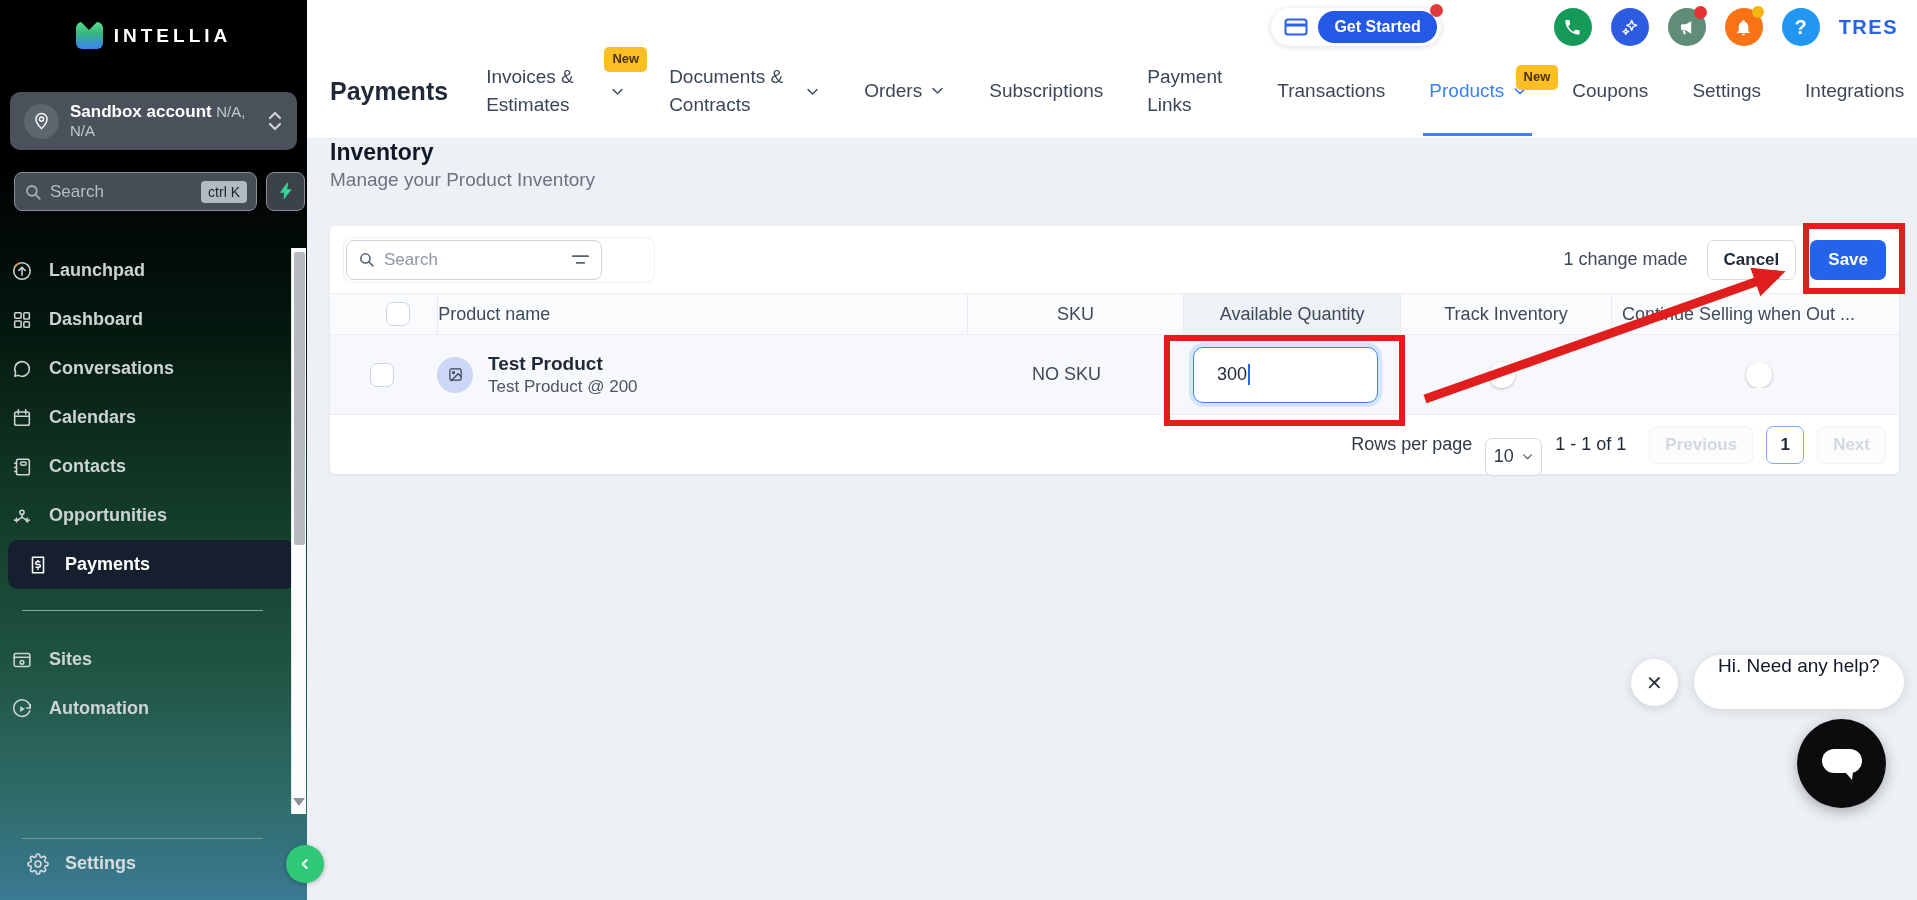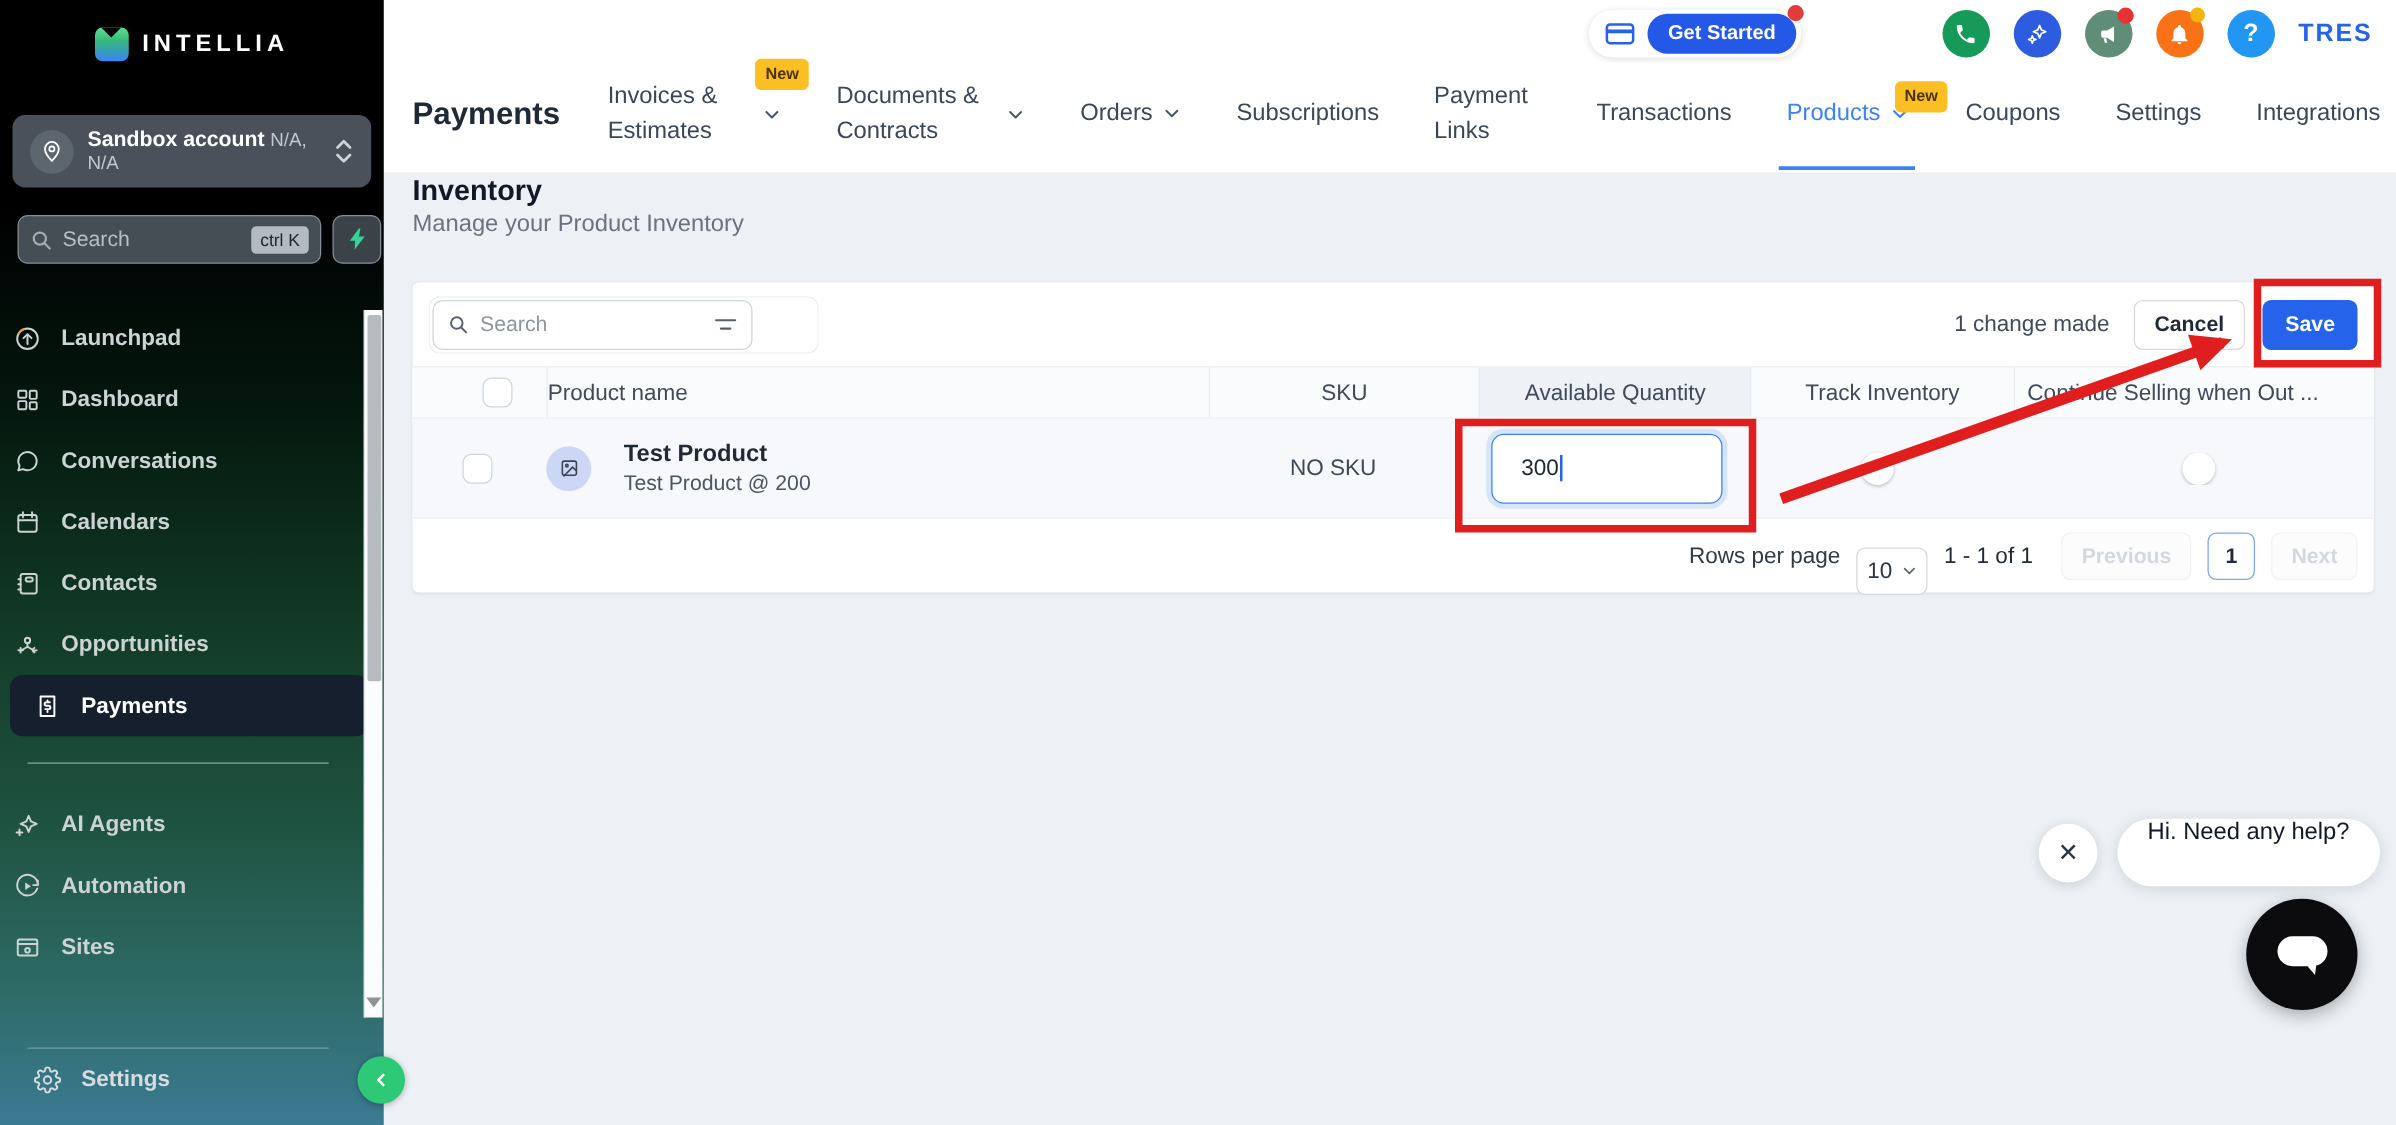--- a/index.html
+++ b/index.html
@@ -124,21 +124,21 @@
   .col-track { width:213px; justify-content:center; text-align:center; }
   .col-cont { width:291px; padding-left:10px; white-space:nowrap; overflow:hidden; }
   .thead .hcell { border-left:1px solid #e8ebef; }
   .thead .col-check { border-left:none; }
   .thead .col-qty { background:#eef1f6; }
   .checkbox { width:24px; height:24px; border:1.5px solid #cbd5e1; border-radius:7px; background:#fff; margin-left:28px; cursor:pointer; }
 
   .trow { position:absolute; top:109px; left:0; right:0; height:80px; background:#f6f8fb;
     border-bottom:1px solid #eceef2; display:flex; align-items:center; padding-left:12px; }
   .cell { display:flex; align-items:center; }
-  .prod-cell { gap:26px; padding-left:15px; }
+  .prod-cell { gap:15px; padding-left:15px; }
   .avatar { width:36px; height:36px; border-radius:50%; background:#ccd7f6; display:flex; align-items:center; justify-content:center; flex:none; }
   .prod-name { font-size:19px; font-weight:700; color:#1f2937; line-height:1.3; }
   .prod-desc { font-size:17px; color:#4b5563; }
   .sku-text { width:100%; text-align:center; font-size:18px; color:#3f4a5a; }
   .qty-input { width:185px; height:56px; border:1.5px solid #3b82f6; border-radius:10px; background:#fff;
     box-shadow:0 0 0 4px rgba(59,130,246,.16); display:flex; align-items:center; padding-left:23px;
     font-size:18px; color:#1f2937; cursor:text; }
   .caret { display:inline-block; width:1.5px; height:21px; background:#2563eb; margin-left:1px; animation:blink 1.1s steps(1) infinite; }
   @keyframes blink { 50% { opacity:0; } }
   .toggle-circle { width:26px; height:26px; border-radius:50%; background:#fff; box-shadow:0 1px 3px rgba(0,0,0,.25); margin:0 auto; cursor:pointer; }
@@ -261,41 +261,34 @@
     </div>
     <div class="nav-item active">
       <svg width="22" height="22" viewBox="0 0 24 24" fill="none" stroke="currentColor" stroke-width="1.7" stroke-linecap="round" stroke-linejoin="round">
           <rect x="6" y="3.5" width="12" height="17"></rect>
           <path d="M12 7v1M12 16v1M14 8.5h-3a1.5 1.5 0 0 0 0 3h2a1.5 1.5 0 0 1 0 3h-3"></path>
         </svg>
       <span>Payments</span>
     </div>
     <div class="side-divider"></div>
     <div class="nav-item">
-      <svg width="22" height="22" viewBox="0 0 24 24" fill="none" stroke="currentColor" stroke-width="1.7" stroke-linejoin="round">
-          <path d="M13 4l2 4.8L20 11l-5 2.2L13 18l-2-4.8L6 11l5-2.2z"></path>
-          <path d="M5 16v5M2.5 18.5h5" stroke-linecap="round"></path>
-        </svg>
-      <span>AI Agents</span>
+      <svg width="22" height="22" viewBox="0 0 24 24" fill="none" stroke="currentColor" stroke-width="1.7" stroke-linecap="round" stroke-linejoin="round">
+          <rect x="3.5" y="5" width="17" height="14" rx="1.5"></rect>
+          <path d="M3.5 9h17"></path>
+          <circle cx="12" cy="14.5" r="2"></circle>
+        </svg>
+      <span>Sites</span>
     </div>
     <div class="nav-item">
       <svg width="22" height="22" viewBox="0 0 24 24" fill="none" stroke="currentColor" stroke-width="1.7" stroke-linecap="round" stroke-linejoin="round">
           <path d="M20.5 14A9 9 0 1 1 21 11"></path>
           <path d="M21 7v4h-4"></path>
           <path d="M10 8.8l5 3.2-5 3.2z" fill="currentColor" stroke="none"></path>
         </svg>
       <span>Automation</span>
-    </div>
-    <div class="nav-item">
-      <svg width="22" height="22" viewBox="0 0 24 24" fill="none" stroke="currentColor" stroke-width="1.7" stroke-linecap="round" stroke-linejoin="round">
-          <rect x="3.5" y="5" width="17" height="14" rx="1.5"></rect>
-          <path d="M3.5 9h17"></path>
-          <circle cx="12" cy="14.5" r="2"></circle>
-        </svg>
-      <span>Sites</span>
     </div>
   </div>
 
   <div class="settings-divider"></div>
   <div class="settings-item">
     <svg width="22" height="22" viewBox="0 0 24 24" fill="none" stroke="currentColor" stroke-width="1.7" stroke-linecap="round" stroke-linejoin="round">
         <circle cx="12" cy="12" r="3.2"></circle>
         <path d="M19.4 15a1.7 1.7 0 0 0 .34 1.87l.06.06a2 2 0 1 1-2.83 2.83l-.06-.06a1.7 1.7 0 0 0-1.87-.34 1.7 1.7 0 0 0-1 1.55V21a2 2 0 1 1-4 0v-.09a1.7 1.7 0 0 0-1-1.55 1.7 1.7 0 0 0-1.87.34l-.06.06a2 2 0 1 1-2.83-2.83l.06-.06a1.7 1.7 0 0 0 .34-1.87 1.7 1.7 0 0 0-1.55-1H3a2 2 0 1 1 0-4h.09a1.7 1.7 0 0 0 1.55-1 1.7 1.7 0 0 0-.34-1.87l-.06-.06a2 2 0 1 1 2.83-2.83l.06.06a1.7 1.7 0 0 0 1.87.34H9a1.7 1.7 0 0 0 1-1.55V3a2 2 0 1 1 4 0v.09a1.7 1.7 0 0 0 1 1.55 1.7 1.7 0 0 0 1.87-.34l.06-.06a2 2 0 1 1 2.83 2.83l-.06.06a1.7 1.7 0 0 0-.34 1.87V9a1.7 1.7 0 0 0 1.55 1H21a2 2 0 1 1 0 4h-.09a1.7 1.7 0 0 0-1.55 1z"></path>
       </svg>
     <span>Settings</span>

